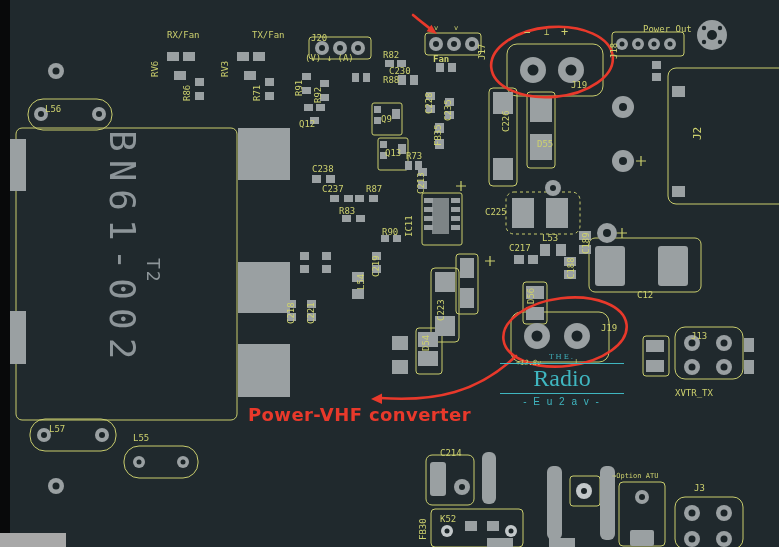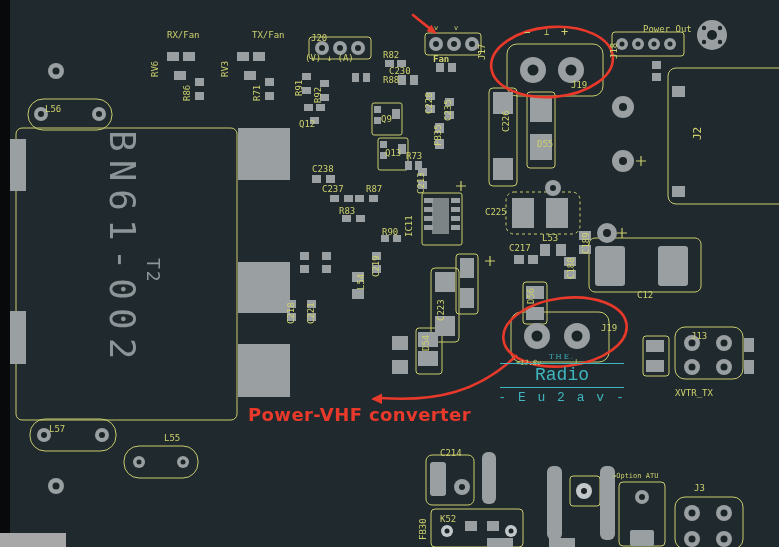--- a/index.html
+++ b/index.html
@@ -7,22 +7,22 @@
          font-family:"DejaVu Sans Mono",monospace;}
   .stage svg{position:absolute;left:0;top:0;z-index:1;}
   #labels-layer{position:absolute;left:0;top:0;width:779px;height:547px;z-index:2;pointer-events:none;}
   .ref{position:absolute;color:#cdd16e;font-size:9px;line-height:1;white-space:pre;
        transform-origin:0 0;font-family:"DejaVu Sans Mono",monospace;}
   .red-note{position:absolute;z-index:4;color:#e8392b;font-family:"DejaVu Sans",sans-serif;
             font-weight:600;font-size:18px;letter-spacing:.4px;white-space:pre;}
   .logo{position:absolute;left:494px;top:354px;width:136px;text-align:center;color:#3fb6c0;z-index:2;}
   .logo .the{font-size:7px;letter-spacing:2px;font-family:"DejaVu Serif",serif;line-height:1;}
   .logo .rule{border-top:1px solid #3fb6c0;margin:2px 6px;}
-  .logo .name{font-size:18px;line-height:1.05;font-family:Liberation Mono, monospace;}
-  .logo .sub{font-size:13px;letter-spacing:2px;font-family:Liberation Mono, monospace;line-height:1.2;}
+  .logo .name{font-size:24px;line-height:1.05;font-family:Liberation Serif, serif;}
+  .logo .sub{font-size:10px;letter-spacing:2px;font-family:Liberation Sans, sans-serif;line-height:1.2;}
   .edge-strip{position:absolute;left:0;top:0;width:10px;height:547px;background:#08090a;z-index:5;}
   .corner-box{position:absolute;left:0;top:533px;width:66px;height:14px;background:#a8a8a8;z-index:6;}
   .outl{stroke:#c9cd6d;fill:none;stroke-width:1;}
   .hole{fill:#1b2427;}
   .bright{fill:#c3c8ca;}
   .icbody{fill:#7d8486;}
 </style>
 </head>
 <body>
 
@@ -349,21 +349,21 @@
       <span class="ref" style="left: 601px; top: 324px;">J19</span>
       <span class="ref" style="left: 516px; top: 360px; font-size: 7px; font-style: italic;">+13.8v</span>
       <span class="ref" style="left: 574px; top: 358px; font-size: 8px;">⊥</span>
       <span class="ref" style="left: 692px; top: 140px; font-size: 11px; transform: rotate(-90deg);">J2</span>
       <span class="ref" style="left: 691px; top: 332px;">J13</span>
       <span class="ref" style="left: 675px; top: 389px;">XVTR_TX</span>
       <span class="ref" style="left: 45px; top: 105px;">L56</span>
       <span class="ref" style="left: 140px; top: 130px; font-size: 36px; color: rgb(141, 149, 153); letter-spacing: 8px; transform: rotate(90deg);">BN61-002</span>
       <span class="ref" style="left: 162px; top: 258px; font-size: 18px; color: rgb(141, 149, 153); letter-spacing: 2px; transform: rotate(90deg);">T2</span>
       <span class="ref" style="left: 49px; top: 425px;">L57</span>
-      <span class="ref" style="left: 164px; top: 434px;">L55</span>
+      <span class="ref" style="left: 133px; top: 434px;">L55</span>
       <span class="ref" style="left: 440px; top: 449px;">C214</span>
       <span class="ref" style="left: 419px; top: 540px; transform: rotate(-90deg);">FB30</span>
       <span class="ref" style="left: 440px; top: 515px;">K52</span>
       <span class="ref" style="left: 612px; top: 473px; font-size: 7px;">→Option ATU</span>
       <span class="ref" style="left: 694px; top: 484px;">J3</span>
     </div>
 
   <div class="logo">
     <div class="the">THE.</div>
     <div class="rule"></div>

